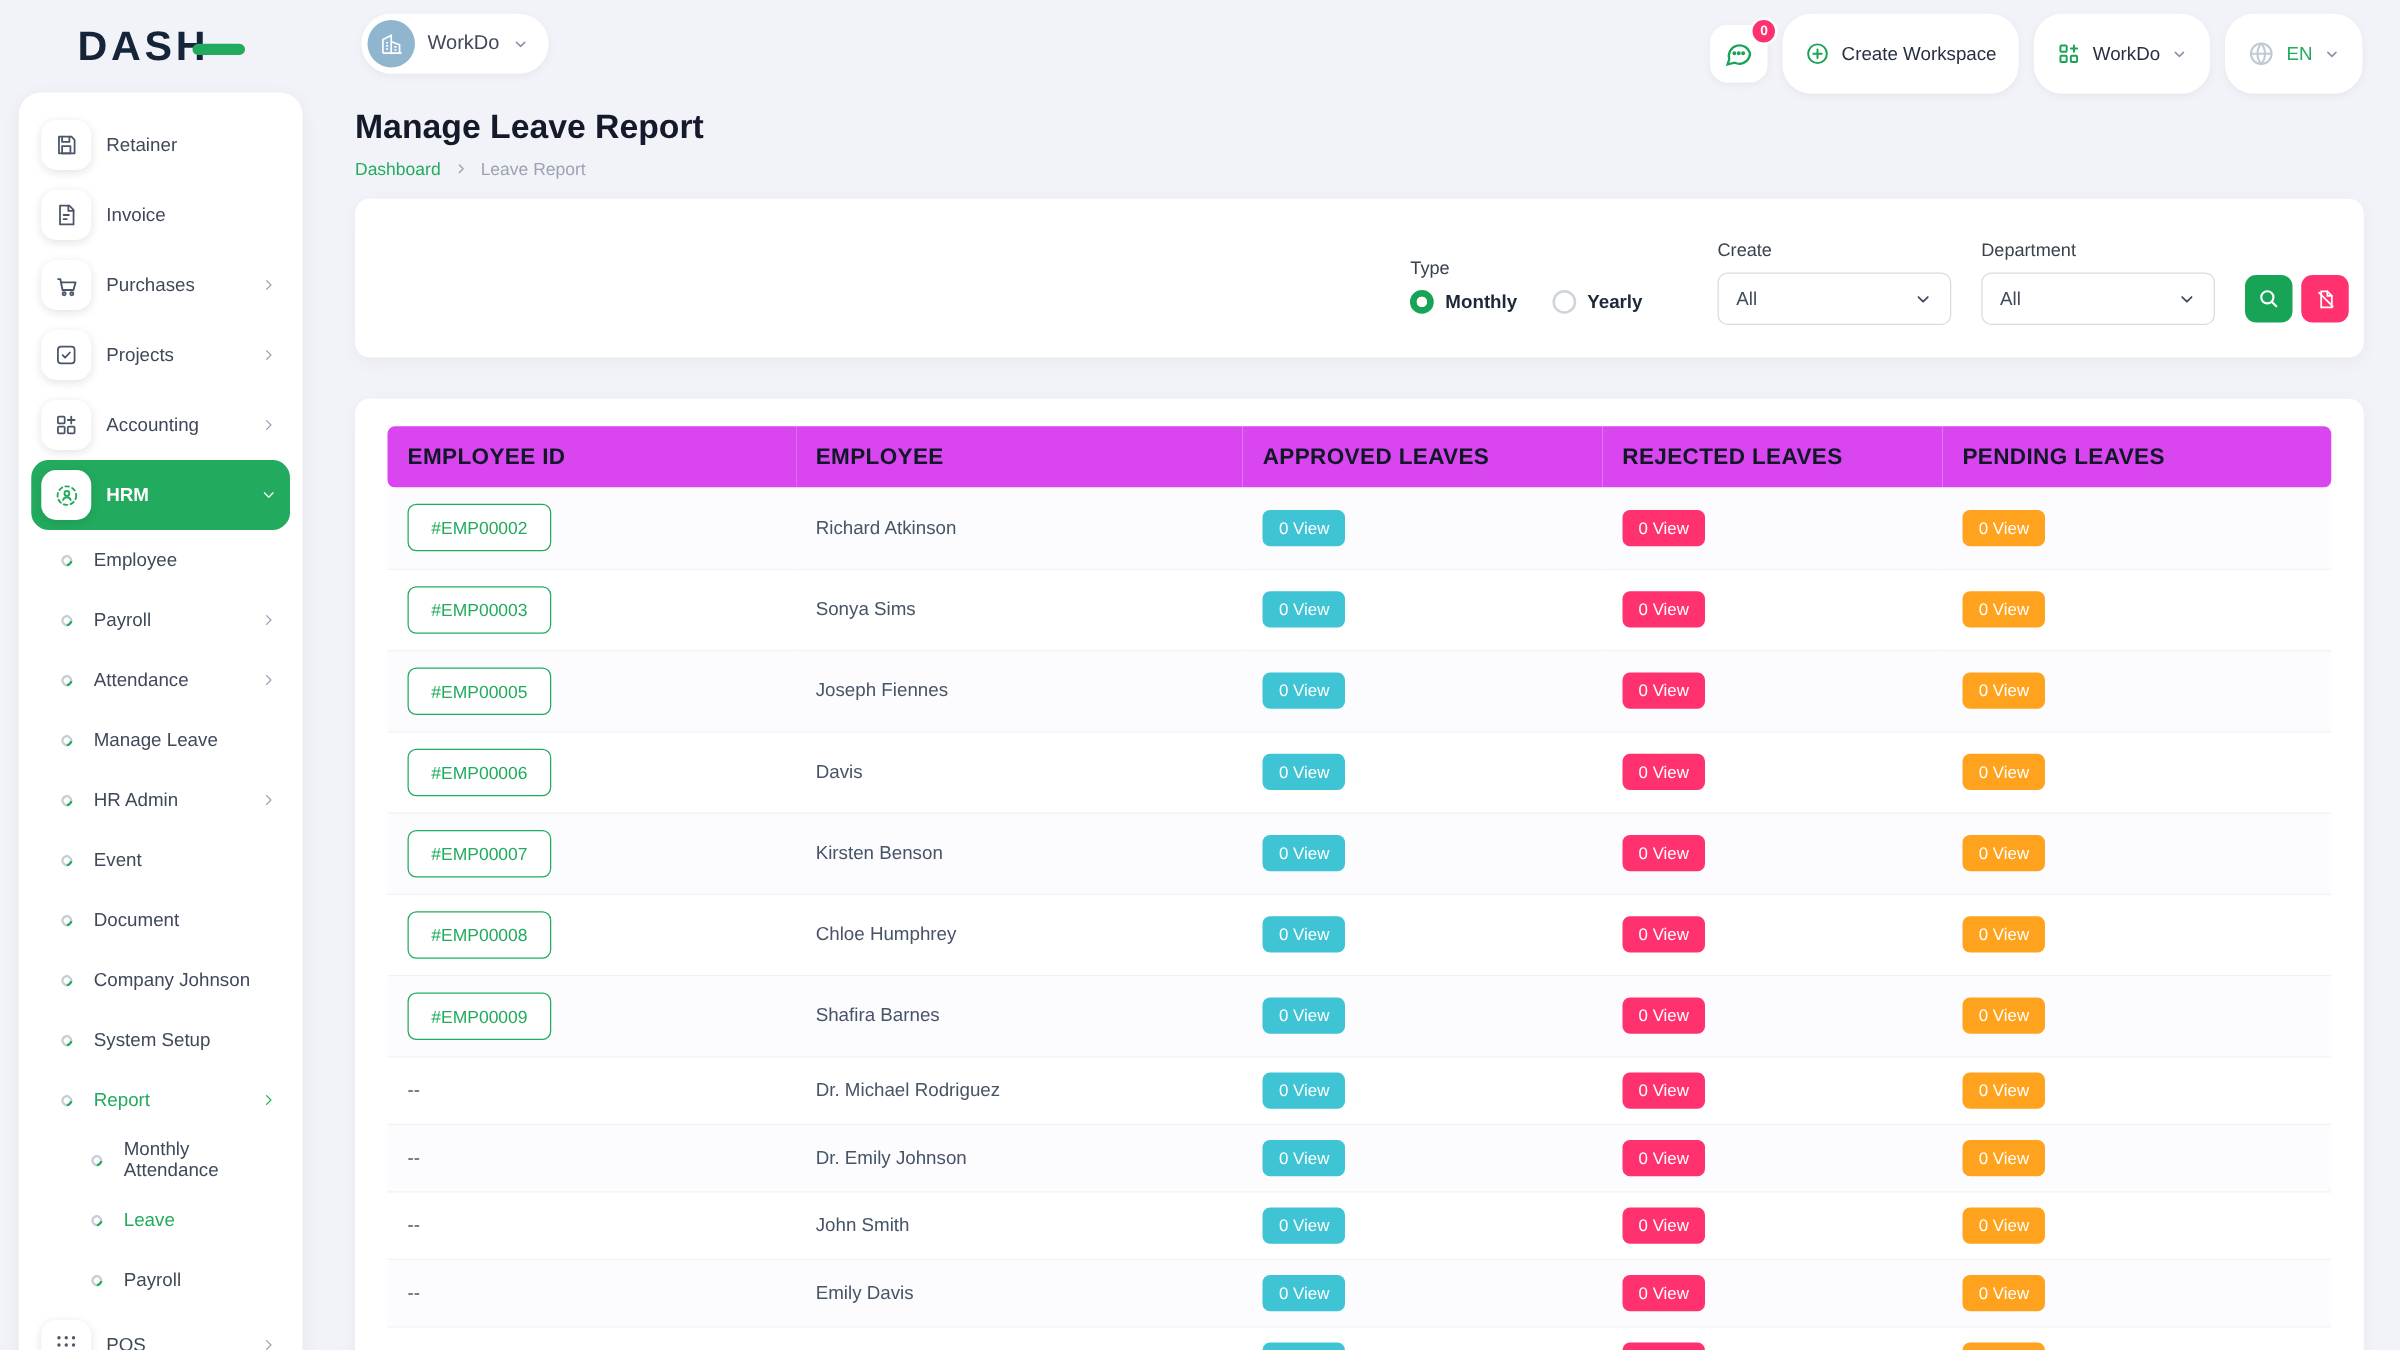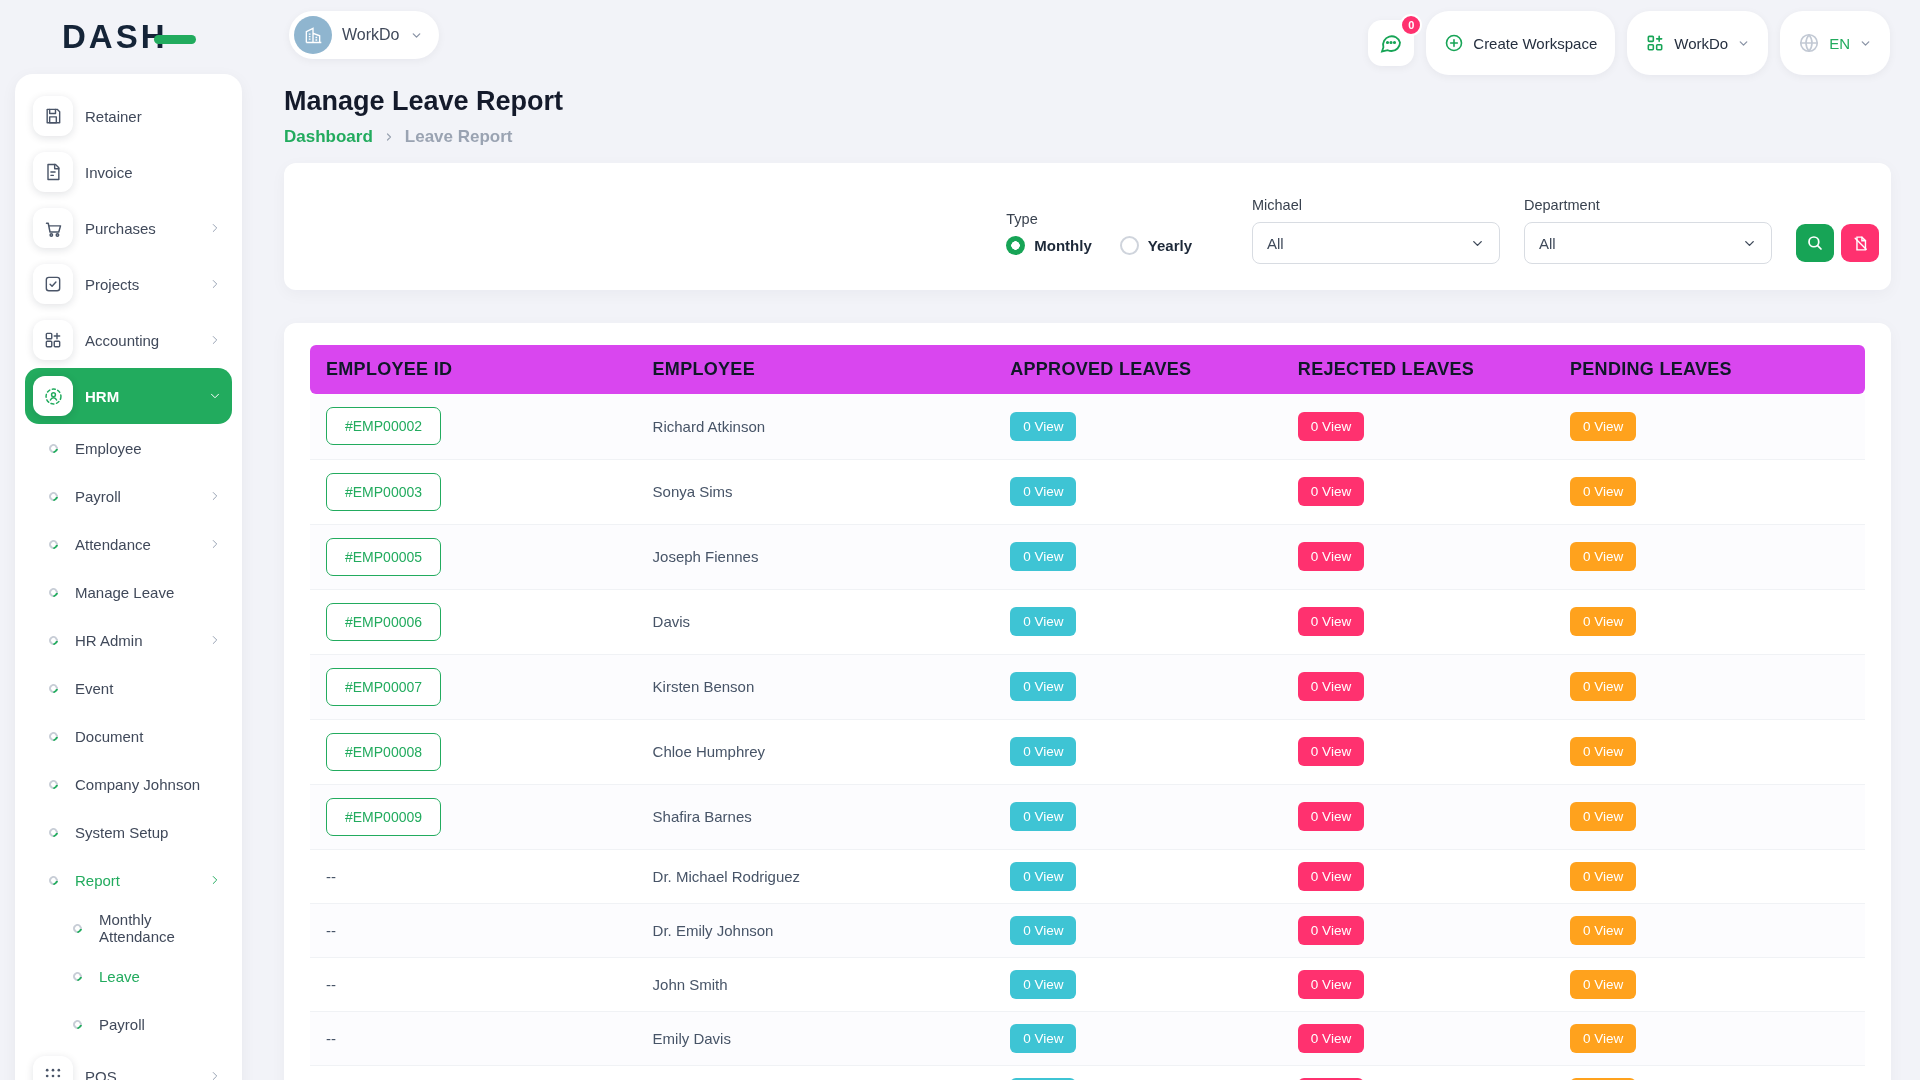--- a/index.html
+++ b/index.html
@@ -44,40 +44,40 @@
   .nav-item.subsub { height:48px; padding-left:48px; }
   .bullet { width:9px; height:9px; border:2px solid #c7cdd6; border-bottom-color:#22ab5e; border-radius:50%;
     transform:rotate(-40deg); flex:0 0 auto; }
   .nav-item.sub .nav-label, .nav-item.subsub .nav-label { margin-left:17px; }
   .nav-item.active-sub .nav-label { color:#22ab5e; }
   .nav-item.active-sub .nav-chev { color:#22ab5e; }
 
   
   .main { position:absolute; left:284px; top:72px; right:29px; }
   .page-title { font-size:27px; font-weight:700; color:#141a2b; margin-top:14px; }
-  .breadcrumb { display:flex; align-items:center; gap:10px; margin-top:10px; font-size:17px;font-weight:bold; }
+  .breadcrumb { display:flex; align-items:center; gap:10px; margin-top:10px; font-size:14px; }
   .breadcrumb .bc-link { color:#22ab5e; cursor:pointer; }
   .breadcrumb .bc-sep { color:#9aa3b2; font-size:13px; }
   .breadcrumb .bc-current { color:#9aa3b2; }
 
   .card { background:#fff; border-radius:12px; box-shadow:0 4px 16px rgba(16,24,40,.04); }
   .filter-card { margin-top:16px; height:127px; display:flex; justify-content:flex-end; align-items:flex-end;
     gap:24px; padding:0 12px 26px 30px; }
   .field { display:flex; flex-direction:column; gap:9px; }
   .field-label { font-size:14.5px; color:#39424f; }
   .type-group { margin-bottom:9px; margin-right:36px; }
   .radio-row { display:flex; gap:28px; align-items:center; }
   .radio-opt { display:flex; gap:9px; align-items:center; cursor:pointer; }
   .radio-dot { width:19px; height:19px; border-radius:50%; border:2px solid #cfd4dc; background:#fff; }
   .radio-dot.checked { border:none; background:radial-gradient(circle, #fff 0 4px, #17a456 4.5px 100%); }
   .radio-label { font-size:15px; font-weight:700; color:#1d2939; }
   .control { height:42px; border:1px solid #d8dce2; border-radius:8px; background:#fff;
     display:flex; align-items:center; justify-content:space-between; padding:0 14px; font-size:15px; color:#3f4a5a; cursor:pointer; }
   .control.month { width:240px; }
-  .control.select { width:248px;gap:40px; }
+  .control.select { width:187px;gap:40px; }
   .fbtns { display:flex; gap:7px; margin-bottom:2px; }
   .sq-btn { width:38px; height:38px; border-radius:9px; border:none; display:flex; align-items:center; justify-content:center; cursor:pointer; }
   .sq-btn.search { background:#17a456; }
   .sq-btn.reset { background:#ff316f; }
 
   .table-card { margin-top:33px; padding:22px 26px 0 26px; min-height:800px; }
   table { width:100%; border-collapse:collapse; table-layout:fixed; }
   thead th { background:#d946ef; text-align:left; font-size:18px; font-weight:700; letter-spacing:.3px;
     color:#101828; padding:14px 16px; text-transform:uppercase; }
   thead th:first-child { border-radius:6px 0 0 6px; }
@@ -361,21 +361,21 @@
           </span>
           <span class="radio-opt">
             <span class="radio-dot "></span>
             <span class="radio-label">Yearly</span>
           </span>
         </div>
     </div>
 
 
     <div class="field">
-      <span class="field-label">Michael</span>
+      <span class="field-label">Create</span>
       <div class="control select">
         <span>All</span>
         <svg width="15" height="15" viewBox="0 0 24 24" fill="none" stroke="#3f4a5a" stroke-width="2.2" stroke-linecap="round" stroke-linejoin="round">
             <polyline points="6 9 12 15 18 9"></polyline>
           </svg>
       </div>
     </div>
 
     <div class="field">
       <span class="field-label">Department</span>

